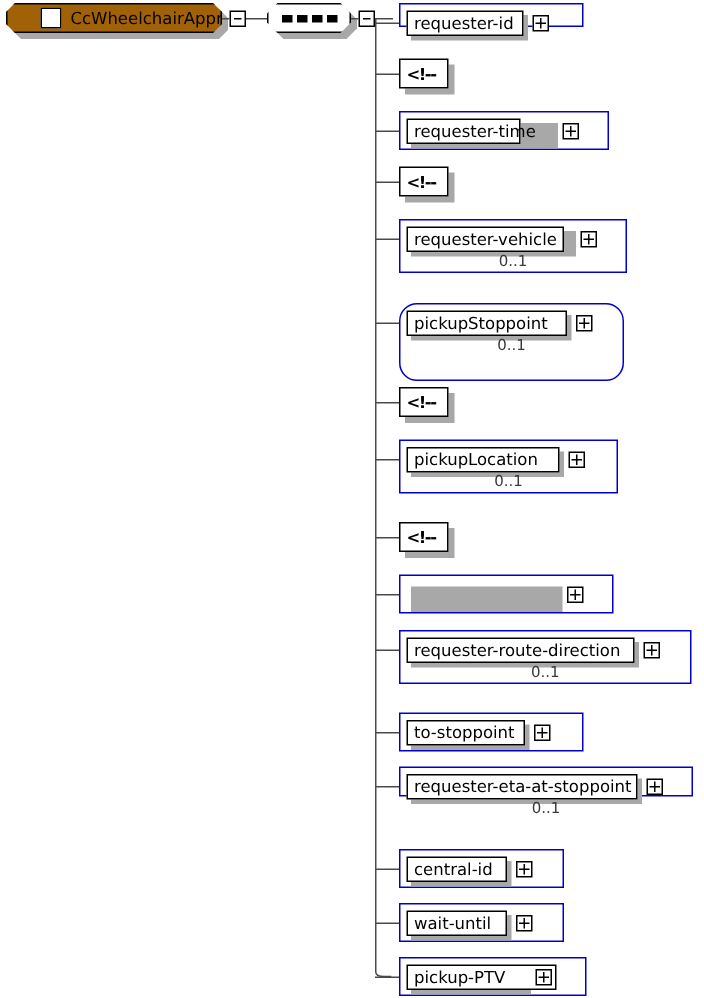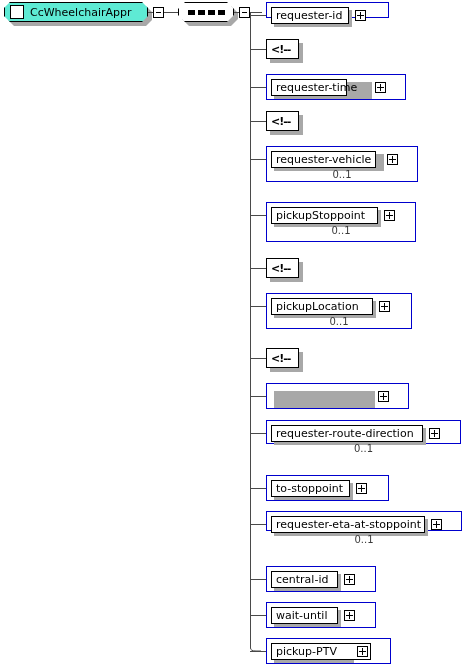--- a/index.html
+++ b/index.html
@@ -8,24 +8,24 @@
     background:#ffffff;
     font-family:"DejaVu Sans", sans-serif;
     overflow:hidden;
   }
   #stage{position:relative;width:469px;height:665px;}
 
   
   .root-node{
     position:absolute;
     box-sizing:border-box;
-    background:#5eead4;
+    background:#a16207;
     border:1px solid #000;
     display:flex;align-items:center;
-    padding-left:5px;
+    padding-left:22px;
     font-size:11px;color:#000;
     clip-path:polygon(0 6px,6px 0,calc(100% - 6px) 0,100% 6px,100% calc(100% - 6px),calc(100% - 6px) 100%,6px 100%,0 calc(100% - 6px));
   }
   .root-shadow{
     position:absolute;
     background:#a8a8a8;
     clip-path:polygon(0 6px,6px 0,calc(100% - 6px) 0,100% 6px,100% calc(100% - 6px),calc(100% - 6px) 100%,6px 100%,0 calc(100% - 6px));
   }
   .root-check{
     width:12px;height:12px;
@@ -181,21 +181,21 @@
         <span>&lt;!--</span>
       </div>
       <div class="line-h" style="left: 250px; top: 159px; width: 16px;"></div>
       <div class="node" style="left: 266px; top: 146px; width: 152px; height: 36px;">
         <div class="node-inner-shadow" style="width: 110px; height: 17px;"></div>
         <div class="node-label" style="width: 105px;">requester-vehicle</div>
         <div class="plus" style="left: 120px; top: 7px;"></div>
         <div class="card" style="top: 22px;">0..1</div>
       </div>
       <div class="line-h" style="left: 250px; top: 215px; width: 16px;"></div>
-      <div class="node" style="left: 266px; top: 202px; width: 150px; height: 40px;">
+      <div class="node" style="left: 266px; top: 202px; width: 150px; height: 52px; border-radius: 12px;">
         <div class="node-inner-shadow" style="width: 107px; height: 17px;"></div>
         <div class="node-label" style="width: 107px;">pickupStoppoint</div>
         <div class="plus" style="left: 117px; top: 7px;"></div>
         <div class="card" style="top: 22px;">0..1</div>
       </div>
       <div class="line-h" style="left: 250px; top: 268px; width: 16px;"></div>
       <div class="cmt-shadow" style="left: 270px; top: 262px; width: 33px; height: 20px;"></div>
       <div class="cmt" style="left: 266px; top: 258px; width: 33px; height: 20px;">
         <span>&lt;!--</span>
       </div>
@@ -210,21 +210,21 @@
       <div class="cmt-shadow" style="left: 270px; top: 352px; width: 33px; height: 20px;"></div>
       <div class="cmt" style="left: 266px; top: 348px; width: 33px; height: 20px;">
         <span>&lt;!--</span>
       </div>
       <div class="line-h" style="left: 250px; top: 396px; width: 16px;"></div>
       <div class="node" style="left: 266px; top: 383px; width: 143px; height: 26px;">
         <div class="node-inner-shadow" style="width: 101px; height: 17px;"></div>
         <div class="plus" style="left: 111px; top: 7px;"></div>
       </div>
       <div class="line-h" style="left: 250px; top: 433px; width: 16px;"></div>
-      <div class="node" style="left: 266px; top: 420px; width: 195px; height: 24px;">
+      <div class="node" style="left: 266px; top: 420px; width: 195px; height: 36px;">
         <div class="node-inner-shadow" style="width: 152px; height: 17px;"></div>
         <div class="node-label" style="width: 152px;">requester-route-direction</div>
         <div class="plus" style="left: 162px; top: 7px;"></div>
         <div class="card" style="top: 22px;">0..1</div>
       </div>
       <div class="line-h" style="left: 250px; top: 488px; width: 16px;"></div>
       <div class="node" style="left: 266px; top: 475px; width: 123px; height: 26px;">
         <div class="node-inner-shadow" style="width: 79px; height: 17px;"></div>
         <div class="node-label" style="width: 79px;">to-stoppoint</div>
         <div class="plus" style="left: 89px; top: 7px;"></div>

